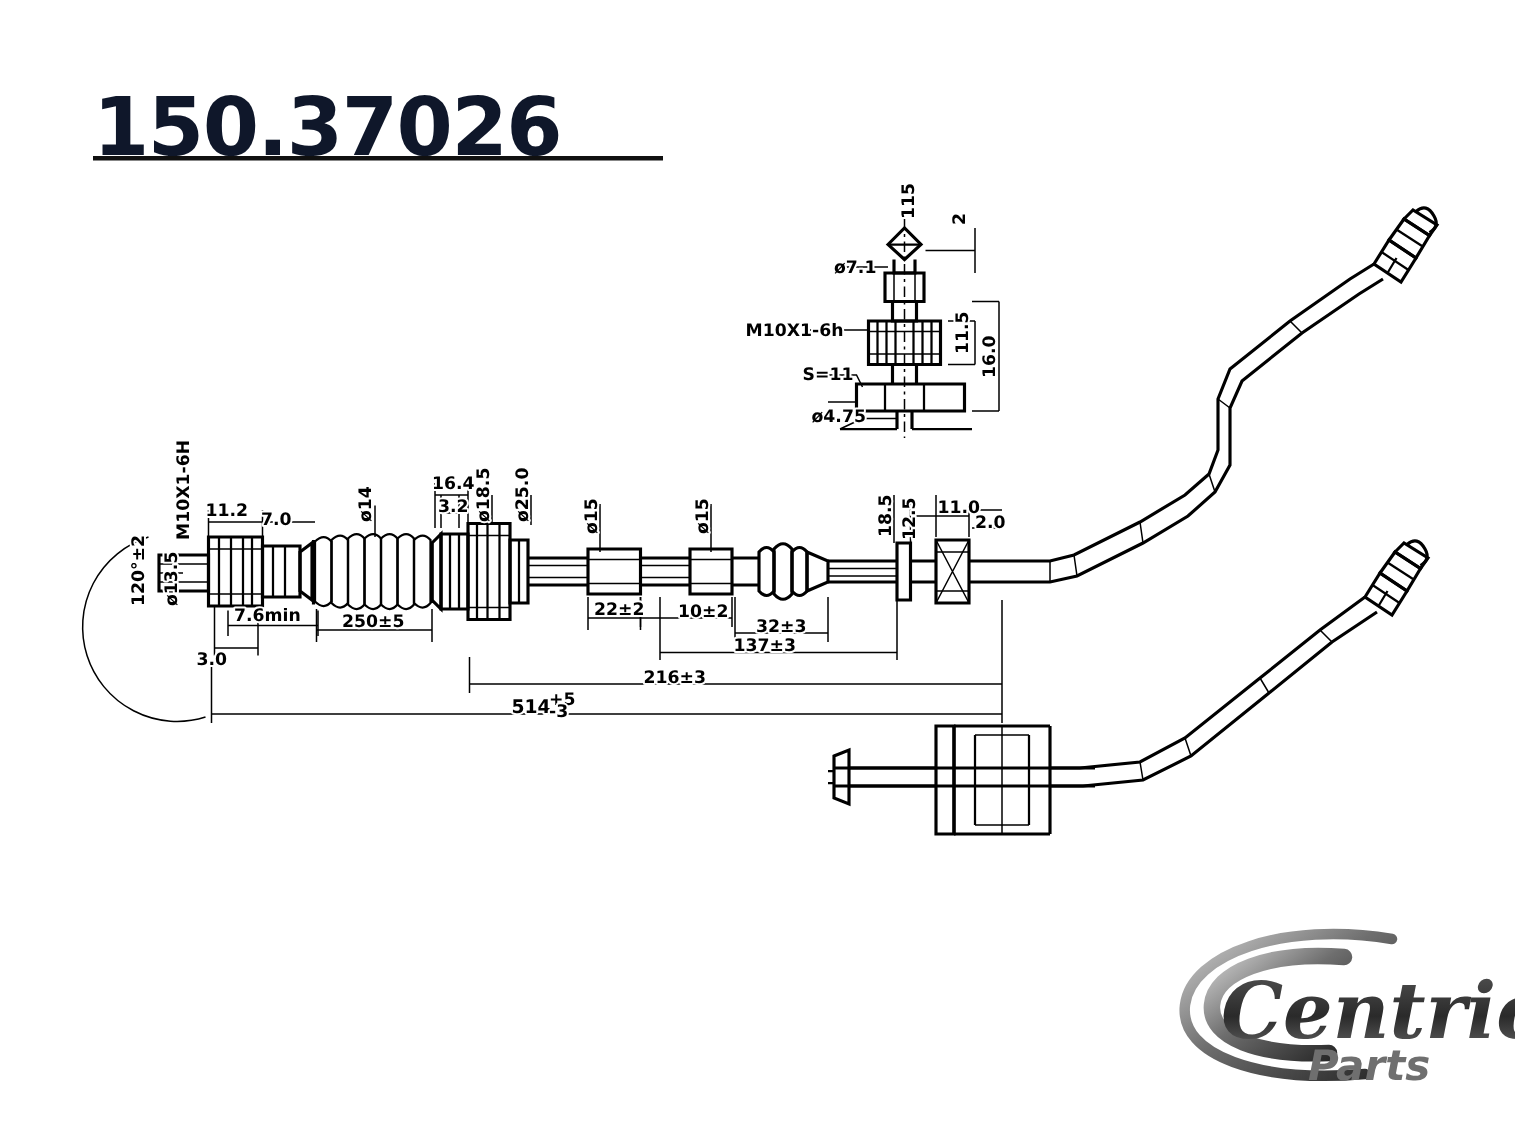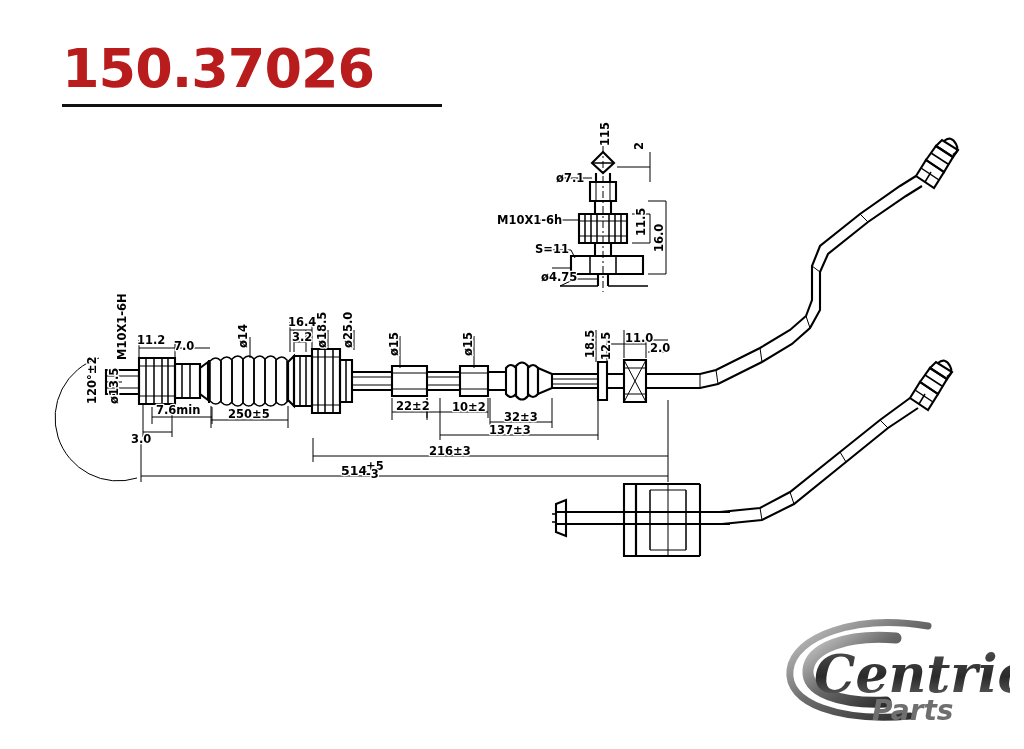--- a/index.html
+++ b/index.html
@@ -3,24 +3,24 @@
 <meta charset="utf-8">
 <title>150.37026</title>
 <style>
   html,body{margin:0;padding:0;background:#ffffff;}
   body{
     width:1024px;height:749px;position:relative;overflow:hidden;
     font-family:"Liberation Sans", sans-serif;color:#000;
   }
   #sheet{position:absolute;inset:0;width:1024px;height:749px;}
   #part-title{
-    position:absolute;left:62px;top:42px;
+    position:absolute;left:62px;top:58px;
     font-family:"DejaVu Sans", sans-serif;
     font-weight:bold;font-size:54px;letter-spacing:-1px;
-    line-height:1;color:#b91c1c;white-space:nowrap;
+    line-height:1;color:#0f172a;white-space:nowrap;
   }
   #title-rule{
     position:absolute;left:62px;top:104px;width:380px;height:3px;background:#111;
   }
   svg{display:block;}
   .ln{stroke:#000;fill:none;}
   .thick{stroke-width:2.1;}
   .med{stroke-width:1.5;}
   .thin{stroke-width:1;}
   .dim{stroke-width:1;stroke:#000;fill:none;}

